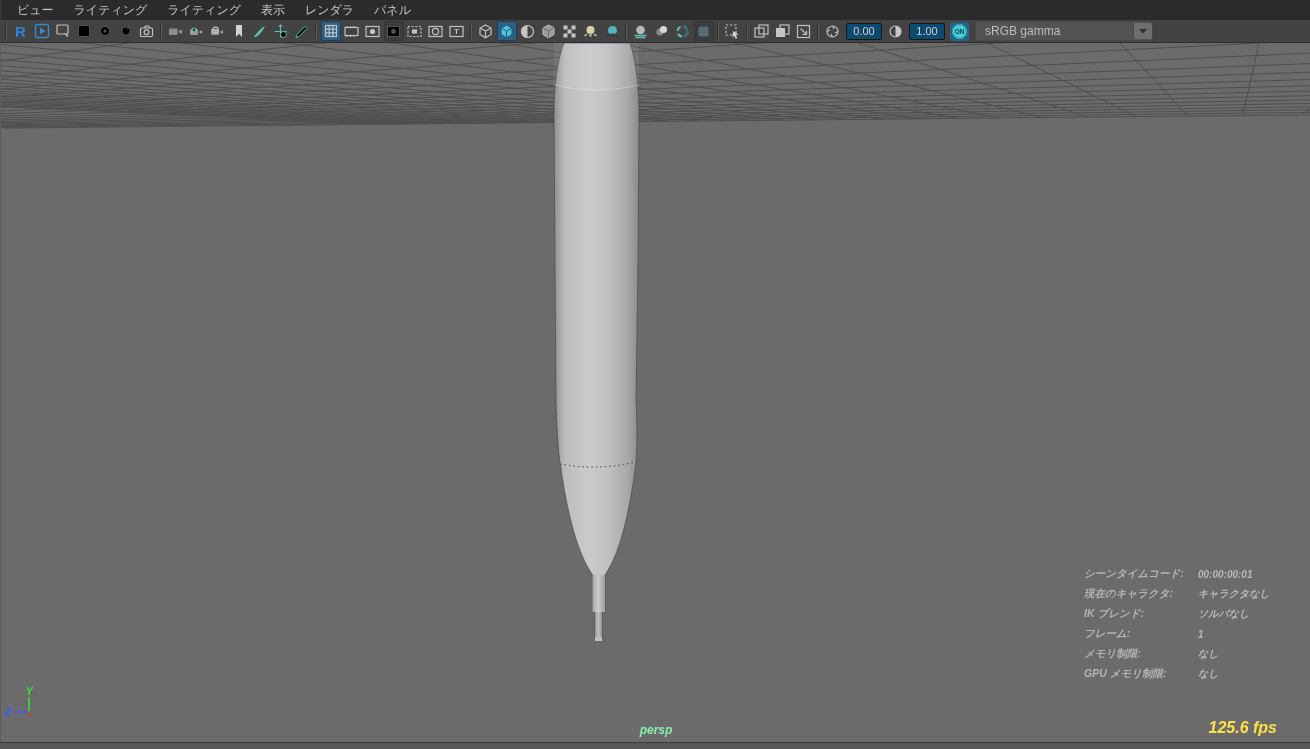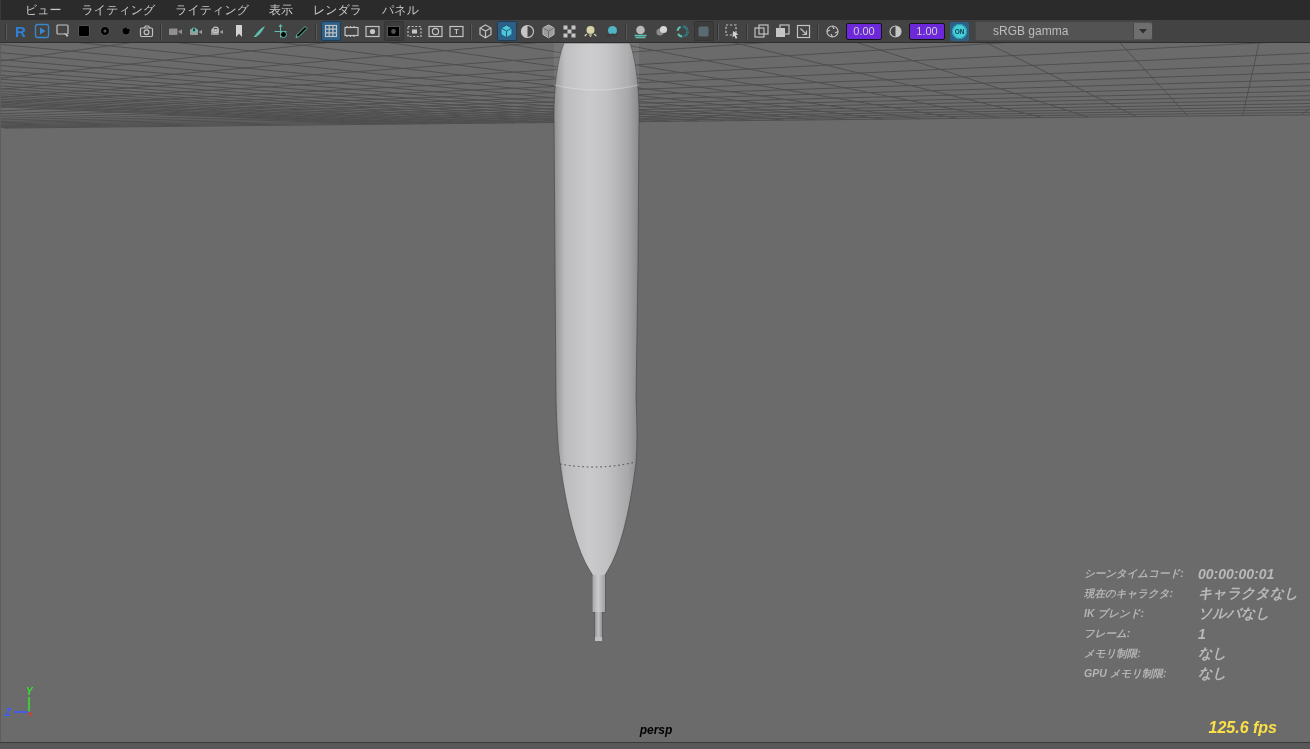--- a/index.html
+++ b/index.html
@@ -1,59 +1,59 @@
 <!DOCTYPE html>
 <html><head>
 <meta charset="utf-8">
 <style>
   html,body{margin:0;padding:0;background:#222;}
   #app{position:relative;width:1310px;height:749px;overflow:hidden;
        font-family:"Liberation Sans",sans-serif;user-select:none;}
   
   #menubar{position:absolute;left:0;top:0;width:1310px;height:20px;background:#2b2b2b;
-           display:flex;align-items:center;padding-left:14px;box-sizing:border-box;
+           display:flex;align-items:center;padding-left:6px;box-sizing:border-box;
            border-left:1px solid #3a3a3a;}
   .menu-item{color:#c9c9c9;font-size:12px;padding:0 10px;height:20px;line-height:20px;cursor:default;}
   
   #toolbar{position:absolute;left:0;top:20px;width:1310px;height:23px;background:#434343;
            display:flex;align-items:center;padding-left:2px;box-sizing:border-box;
            border-bottom:1px solid #2e2e2e;}
   .sep{width:2px;height:17px;margin:0 3px;flex:0 0 auto;
        background:linear-gradient(90deg,#333 0 1px,#5a5a5a 1px 2px);border-radius:1px;}
   .tbtn{width:20px;height:20px;flex:0 0 auto;display:flex;align-items:center;justify-content:center;
         border-radius:2px;margin:0 0.5px;}
   .tbtn.hl{background:#2d5f87;box-shadow:inset 0 0 0 1px #1c3c57;}
   .tbtn.dimtile{background:#3c3c3c;box-shadow:inset 0 0 0 1px #353535;}
   .rlogo{color:#2e7fd6;font-weight:bold;font-size:15px;line-height:1;}
-  .num-field{width:34px;height:15px;background:#6d28d9;border:1px solid #141414;border-radius:2px;
+  .num-field{width:34px;height:15px;background:#0c4a6e;border:1px solid #141414;border-radius:2px;
              color:#cfcfcf;font-size:11px;text-align:center;line-height:15px;margin:0 3px;}
   .on-tile{width:19px;height:19px;background:#2c6186;border-radius:2px;display:flex;align-items:center;
            justify-content:center;margin:0 2px;}
   .on-circle{width:15px;height:15px;border-radius:50%;background:#46cedd;color:#0a3d47;
              font-size:6.5px;font-weight:bold;display:flex;align-items:center;justify-content:center;
              box-shadow:inset 0 0 0 1px #2e9aa8;}
   .dropdown{width:176px;height:18px;background:#535353;border:1px solid #474747;border-radius:2px;
             display:flex;align-items:center;margin-left:4px;}
-  .dropdown .dd-label{flex:1;color:#bdbdbd;font-size:12px;padding-left:17px;white-space:nowrap;
+  .dropdown .dd-label{flex:1;color:#bdbdbd;font-size:12px;padding-left:9px;white-space:nowrap;
             overflow:hidden;}
   .dropdown .dd-arrow{width:18px;height:16px;background:#6e6e6e;border-left:1px solid #474747;
             border-radius:0 2px 2px 0;display:flex;align-items:center;justify-content:center;}
   .dd-arrow svg{display:block;}
   
   #viewport{position:absolute;left:0;top:43px;width:1310px;height:699px;background:#6b6b6b;
             overflow:hidden;border-left:1px solid #5e5e5e;font-style:italic;}
   #vp-svg{position:absolute;left:0;top:0;}
   
   #hud{position:absolute;left:1083px;top:521px;width:215px;}
   .hud-row{display:flex;height:20px;align-items:center;}
   .hud-label{width:114px;color:#b4b4b4;font-size:10.5px;font-weight:bold;white-space:nowrap;}
-  .hud-value{color:#b9b9b9;font-size:14px;font-weight:bold;white-space:nowrap;}
+  .hud-value{color:#b9b9b9;font-size:10px;font-weight:bold;white-space:nowrap;}
   #fps-readout{position:absolute;right:34px;bottom:5px;color:#fde047;
                font-size:16px;font-weight:bold;}
-  #persp-label{position:absolute;left:0;width:100%;bottom:5px;text-align:center;color:#000000;
+  #persp-label{position:absolute;left:0;width:100%;bottom:5px;text-align:center;color:#86efac;
                font-size:12px;font-weight:bold;pointer-events:none;}
   #axis-gizmo{position:absolute;left:4px;top:644px;}
   
   #statusstrip{position:absolute;left:0;top:742px;width:1310px;height:7px;background:#585858;
                border-top:1px solid #3a3a3a;box-sizing:border-box;}
   svg{overflow:visible;}
   .ic{stroke:#c2c2c2;fill:none;stroke-width:1.2;}
   .ic-fill{fill:#c6c6c6;stroke:none;}
   .teal{stroke:#5fbfae;}
   .teal-fill{fill:#5fbfae;stroke:none;}

